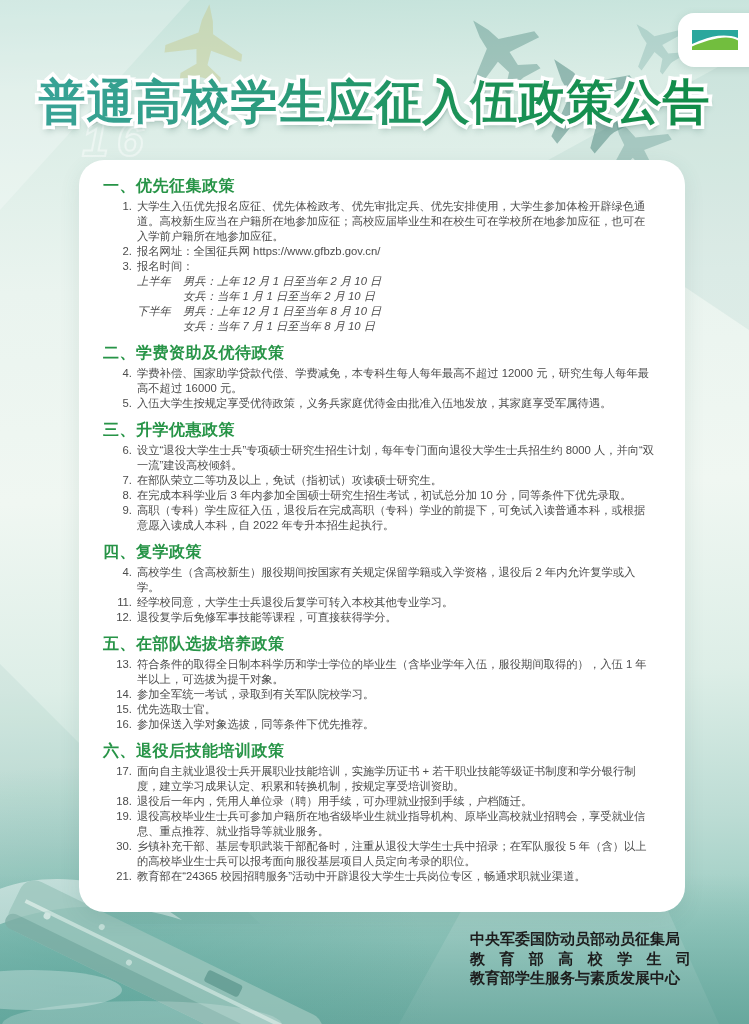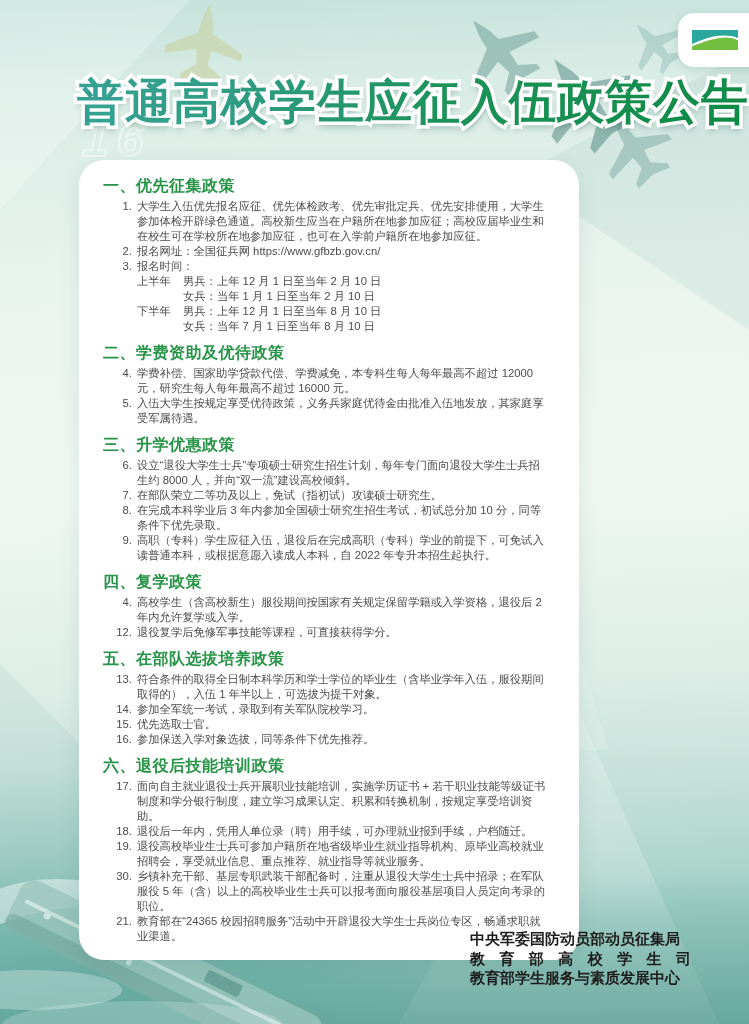--- a/index.html
+++ b/index.html
@@ -15,42 +15,42 @@
   .tri5{right:140px;top:330px;width:260px;height:420px;background:rgba(255,255,255,.16);clip-path:polygon(50% 0,100% 100%,0 100%);}
   .sea{position:absolute;left:0;right:0;bottom:0;height:150px;pointer-events:none;
     background:linear-gradient(180deg,rgba(110,175,165,0) 0%,rgba(105,170,160,.40) 45%,rgba(88,155,145,.65) 100%);}
   .sea-glow{position:absolute;left:-80px;bottom:-60px;width:520px;height:320px;pointer-events:none;
     background:radial-gradient(ellipse at 30% 70%,rgba(90,165,155,.55) 0%,rgba(90,165,155,0) 70%);}
   
   .jets{position:absolute;left:0;top:0;z-index:1;pointer-events:none;}
   
   .carrier{position:absolute;left:-28px;top:840px;z-index:1;pointer-events:none;}
   
-  .title-wrap{position:absolute;left:0;right:0;top:60px;height:84px;text-align:right;z-index:3;
+  .title-wrap{position:absolute;left:0;right:0;top:60px;height:84px;text-align:center;z-index:3;
     font-size:47px;font-weight:900;letter-spacing:1px;line-height:84px;white-space:nowrap;}
   .t-layer{position:absolute;left:0;right:0;top:0;}
   .t-stroke{color:#fff;-webkit-text-stroke:7px #ffffff;text-shadow:0 5px 7px rgba(40,95,80,.40),3px 3px 2px rgba(30,90,70,.25);}
   .t-fill{background:linear-gradient(100deg,#3ba49b 0%,#2f9d85 30%,#1c9258 60%,#0e8a45 100%);
     -webkit-background-clip:text;background-clip:text;color:transparent;}
   @supports not ((-webkit-background-clip:text) or (background-clip:text)){.t-fill{color:#18854a;}}
   
   .watermark{position:absolute;left:82px;top:112px;z-index:2;font-size:48px;font-weight:900;font-style:italic;
     letter-spacing:8px;color:transparent;-webkit-text-stroke:2px rgba(255,255,255,.8);opacity:.55;}
   
   .badge{position:absolute;left:678px;top:13px;width:92px;height:54px;background:#fff;border-radius:16px;
     box-shadow:0 2px 8px rgba(60,110,100,.18);display:flex;align-items:center;z-index:4;padding-left:14px;box-sizing:border-box;}
   
-  .card{position:absolute;left:79px;top:160px;width:500px;min-height:752px;background:#ffffff;border-radius:25px;
+  .card{position:absolute;left:79px;top:160px;width:606px;min-height:752px;background:#ffffff;border-radius:25px;
     box-shadow:0 6px 20px rgba(55,105,95,.12);padding:16px 29px 16px 24px;box-sizing:border-box;z-index:2;}
   .sec-heading{color:#279447;font-size:16px;font-weight:bold;letter-spacing:.5px;line-height:19px;margin:9px 0 4px;}
   .section:first-child .sec-heading{margin-top:0;}
   .item{display:flex;font-size:11.3px;line-height:15px;color:#4c4c4c;margin-left:7px;align-items:flex-start;}
   .num{flex:none;width:22px;text-align:right;margin-right:5px;}
   .itxt{flex:1;}
-  .sched{display:grid;grid-template-columns:46px auto;}
+  .sched{display:grid;grid-template-columns:46px auto;font-style:italic;}
   
   .footer{position:absolute;top:929px;right:58px;width:221px;z-index:2;color:#1d1d1d;font-weight:bold;
     font-size:15px;line-height:19.5px;}
   .footer .f-line{white-space:nowrap;}
   .footer .f-justify{white-space:normal;text-align:justify;text-align-last:justify;}
 </style>
 </head>
 <body>
 
 <div class="poster">
@@ -159,20 +159,24 @@
             <div class="itxt">高职（专科）学生应征入伍，退役后在完成高职（专科）学业的前提下，可免试入读普通本科，或根据意愿入读成人本科，自 2022 年专升本招生起执行。</div>
           </div>
         </div>
         <div class="section">
           <div class="sec-heading">四、复学政策</div>
           <div class="item">
             <span class="num">4.</span>
             <div class="itxt">高校学生（含高校新生）服役期间按国家有关规定保留学籍或入学资格，退役后 2 年内允许复学或入学。</div>
           </div>
           <div class="item">
+            <span class="num">11.</span>
+            <div class="itxt">经学校同意，大学生士兵退役后复学可转入本校其他专业学习。</div>
+          </div>
+          <div class="item">
             <span class="num">12.</span>
             <div class="itxt">退役复学后免修军事技能等课程，可直接获得学分。</div>
           </div>
         </div>
         <div class="section">
           <div class="sec-heading">五、在部队选拔培养政策</div>
           <div class="item">
             <span class="num">13.</span>
             <div class="itxt">符合条件的取得全日制本科学历和学士学位的毕业生（含毕业学年入伍，服役期间取得的），入伍 1 年半以上，可选拔为提干对象。</div>
           </div>

